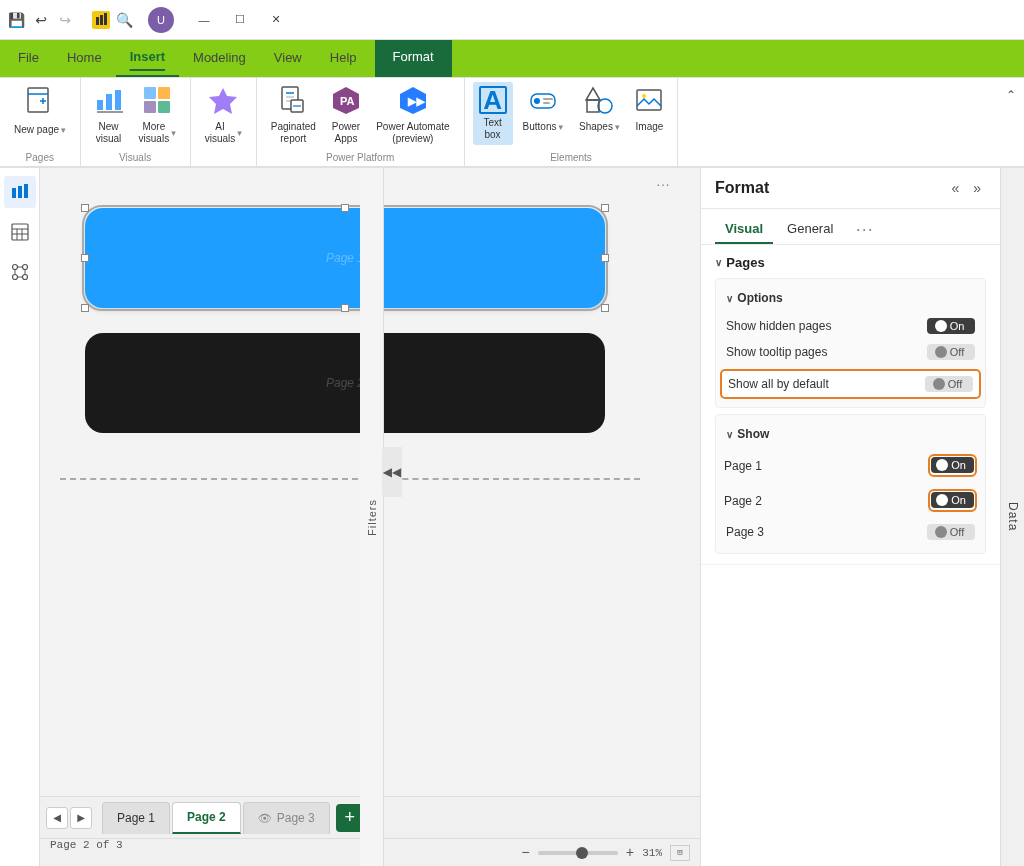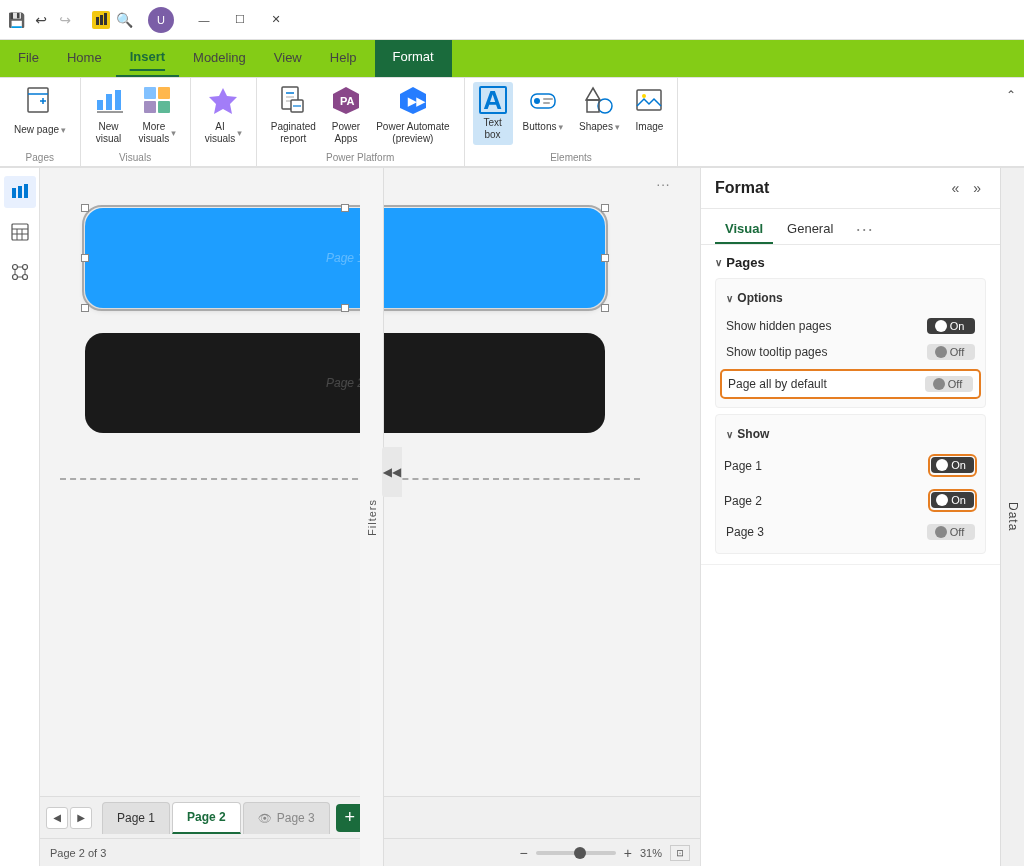--- a/index.html
+++ b/index.html
@@ -238,27 +238,27 @@
       color: #fff;
       border-radius: 4px;
       display: flex; align-items: center; justify-content: center;
       cursor: pointer; font-size: 18px; font-weight: 300;
       margin-left: 4px;
     }
     .status-bar {
       background: #f0f0f0;
       height: 28px;
       display: flex;
-      align-items: center;
       padding: 0 10px;
       font-size: 11px;
       color: #555;
       border-top: 1px solid #ddd;
       flex-shrink: 0;
       justify-content: space-between;
+      font-family: Liberation Mono, monospace;
     }
     .zoom-bar { display: flex; align-items: center; gap: 8px; }
     .zoom-slider {
       width: 80px;
       height: 4px;
       background: #ccc;
       border-radius: 2px;
       position: relative;
       cursor: pointer;
     }
@@ -771,21 +771,21 @@
 
           <div class="format-row">
             <span>Show tooltip pages</span>
             <div class="toggle off">
               <div class="toggle-dot"></div>
               <span class="toggle-text">Off</span>
             </div>
           </div>
 
           <div class="format-row" style="background:#fff;border:2px solid #e67e22;border-radius:5px;padding:5px 6px;margin:4px -6px 0 -6px;">
-            <span>Page all by default</span>
+            <span>Show all by default</span>
             <div class="toggle off">
               <div class="toggle-dot"></div>
               <span class="toggle-text">Off</span>
             </div>
           </div>
         </div>
 
         <div style="background:#fafafa;border:1px solid #eee;border-radius:4px;padding:8px 10px;">
           <div class="format-subsection-header">
             <span class="chevron">∨</span>

